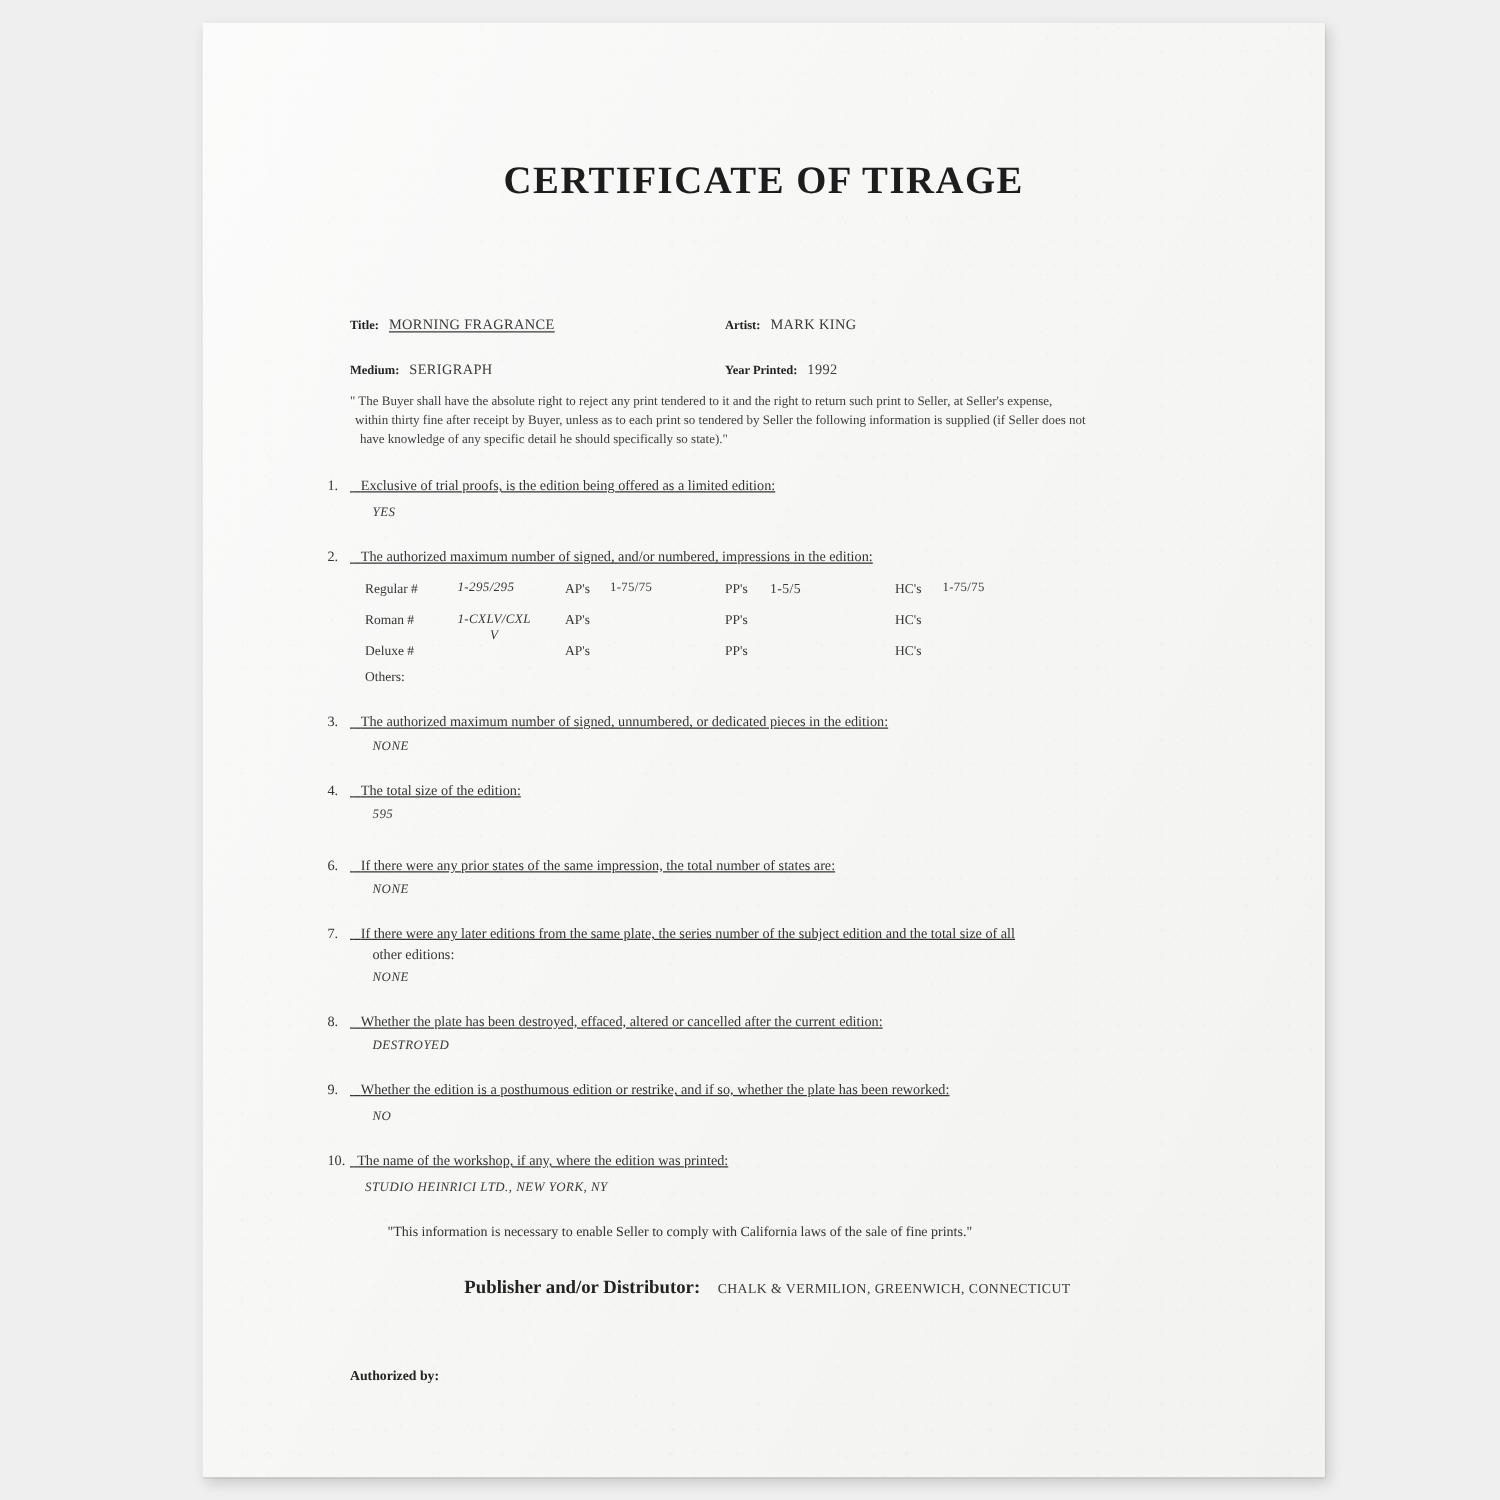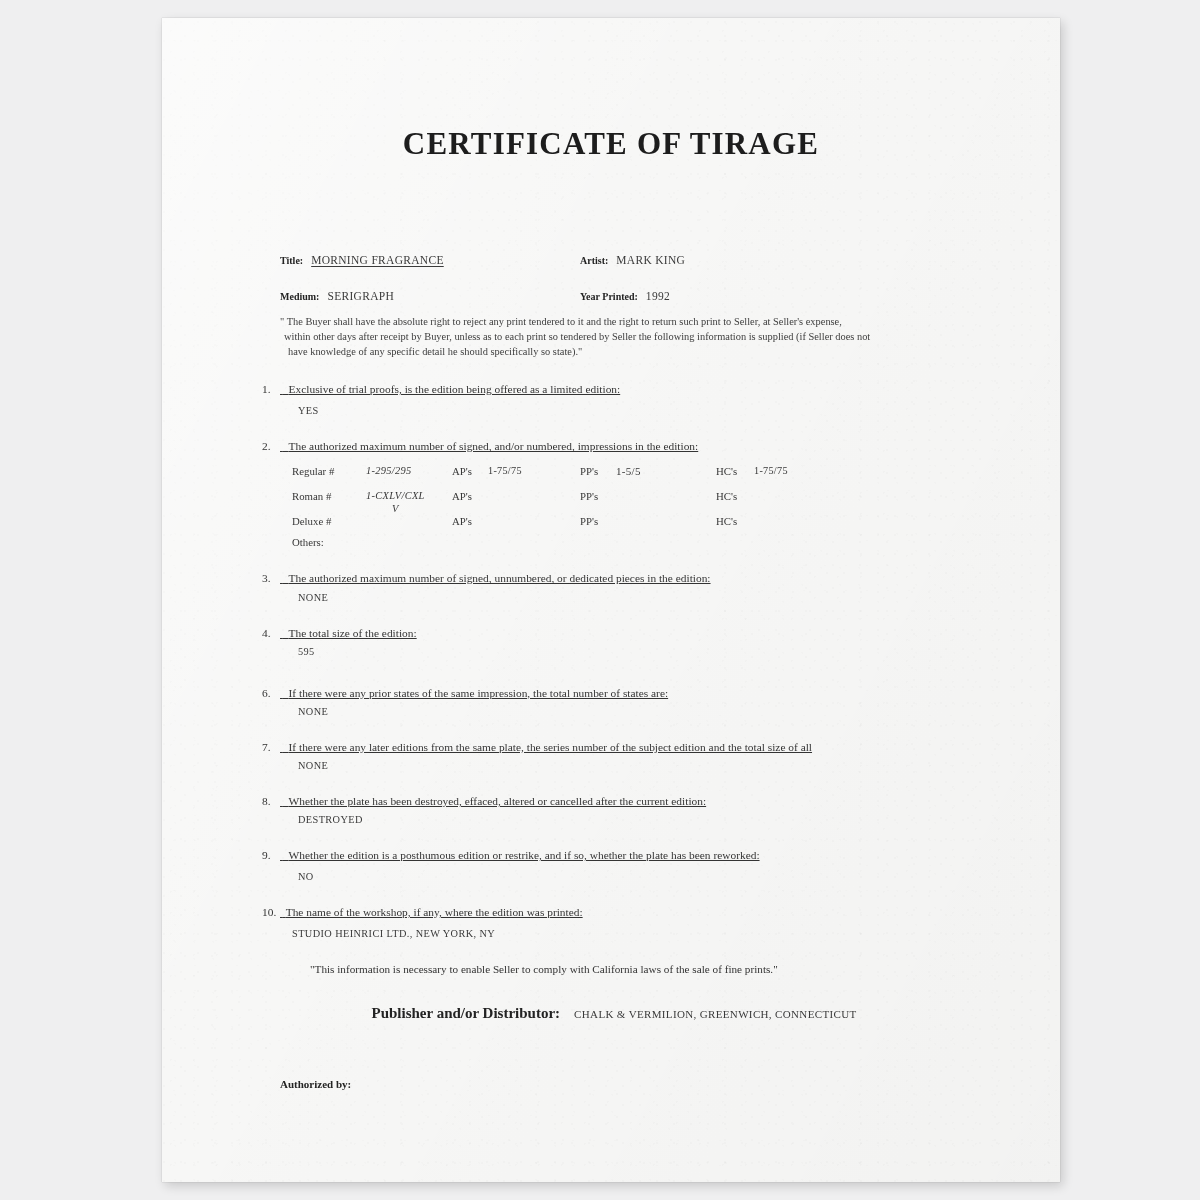--- a/index.html
+++ b/index.html
@@ -117,20 +117,21 @@
   }
   .q-num { display: inline-block; }
   .q-line.indent { padding-left: 18px; text-indent: -18px; text-decoration: underline; }
   .q-cont { padding-left: 18px; }
   .ans {
     font-size: 10.3px;
     color: #3a3a3a;
     letter-spacing: .4px;
     margin-top: 7px;
     padding-left: 18px;
+    font-style: italic;
   }
   .ans.tight { margin-top: 4px; }
 
   .edition-table {
     margin-top: 10px;
     padding-left: 12px;
     font-size: 10.8px;
     color: #373737;
   }
   .et-row {
@@ -206,21 +207,21 @@
             <span class="fv">SERIGRAPH</span>
           </div>
           <div class="col-right">
             <span class="fl">Year Printed:</span>
             <span class="fv">1992</span>
           </div>
         </div>
 
         <div class="quote">
           <div>" The Buyer shall have the absolute right to reject any print tendered to it and the right to return such print to Seller, at Seller's expense,</div>
-          <div>within other days after receipt by Buyer, unless as to each print so tendered by Seller the following information is supplied  (if Seller does not</div>
+          <div>within thirty fine after receipt by Buyer, unless as to each print so tendered by Seller the following information is supplied  (if Seller does not</div>
           <div>have knowledge of any specific detail he should specifically so state)."</div>
         </div>
 
         <div class="q-block">
           <div class="q-line indent">
             <span class="q-num">1.</span>
             <span>&nbsp;&nbsp;</span><span>Exclusive of trial proofs, is the edition being offered as a limited edition:</span>
           </div>
           <div class="ans">YES</div>
         </div>
@@ -294,20 +295,21 @@
             <span>&nbsp;&nbsp;</span><span>If there were any prior states of the same impression, the total number of states are:</span>
           </div>
           <div class="ans tight">NONE</div>
         </div>
 
         <div class="q-block">
           <div class="q-line indent">
             <span class="q-num">7.</span>
             <span>&nbsp;&nbsp;</span><span>If there were any later editions from the same plate, the series number of the subject edition and the total size of all</span>
           </div>
+          <div class="q-line q-cont">other editions:</div>
           <div class="ans tight">NONE</div>
         </div>
 
         <div class="q-block">
           <div class="q-line indent">
             <span class="q-num">8.</span>
             <span>&nbsp;&nbsp;</span><span>Whether the plate has been destroyed, effaced, altered or cancelled after the current edition:</span>
           </div>
           <div class="ans tight">DESTROYED</div>
         </div>

